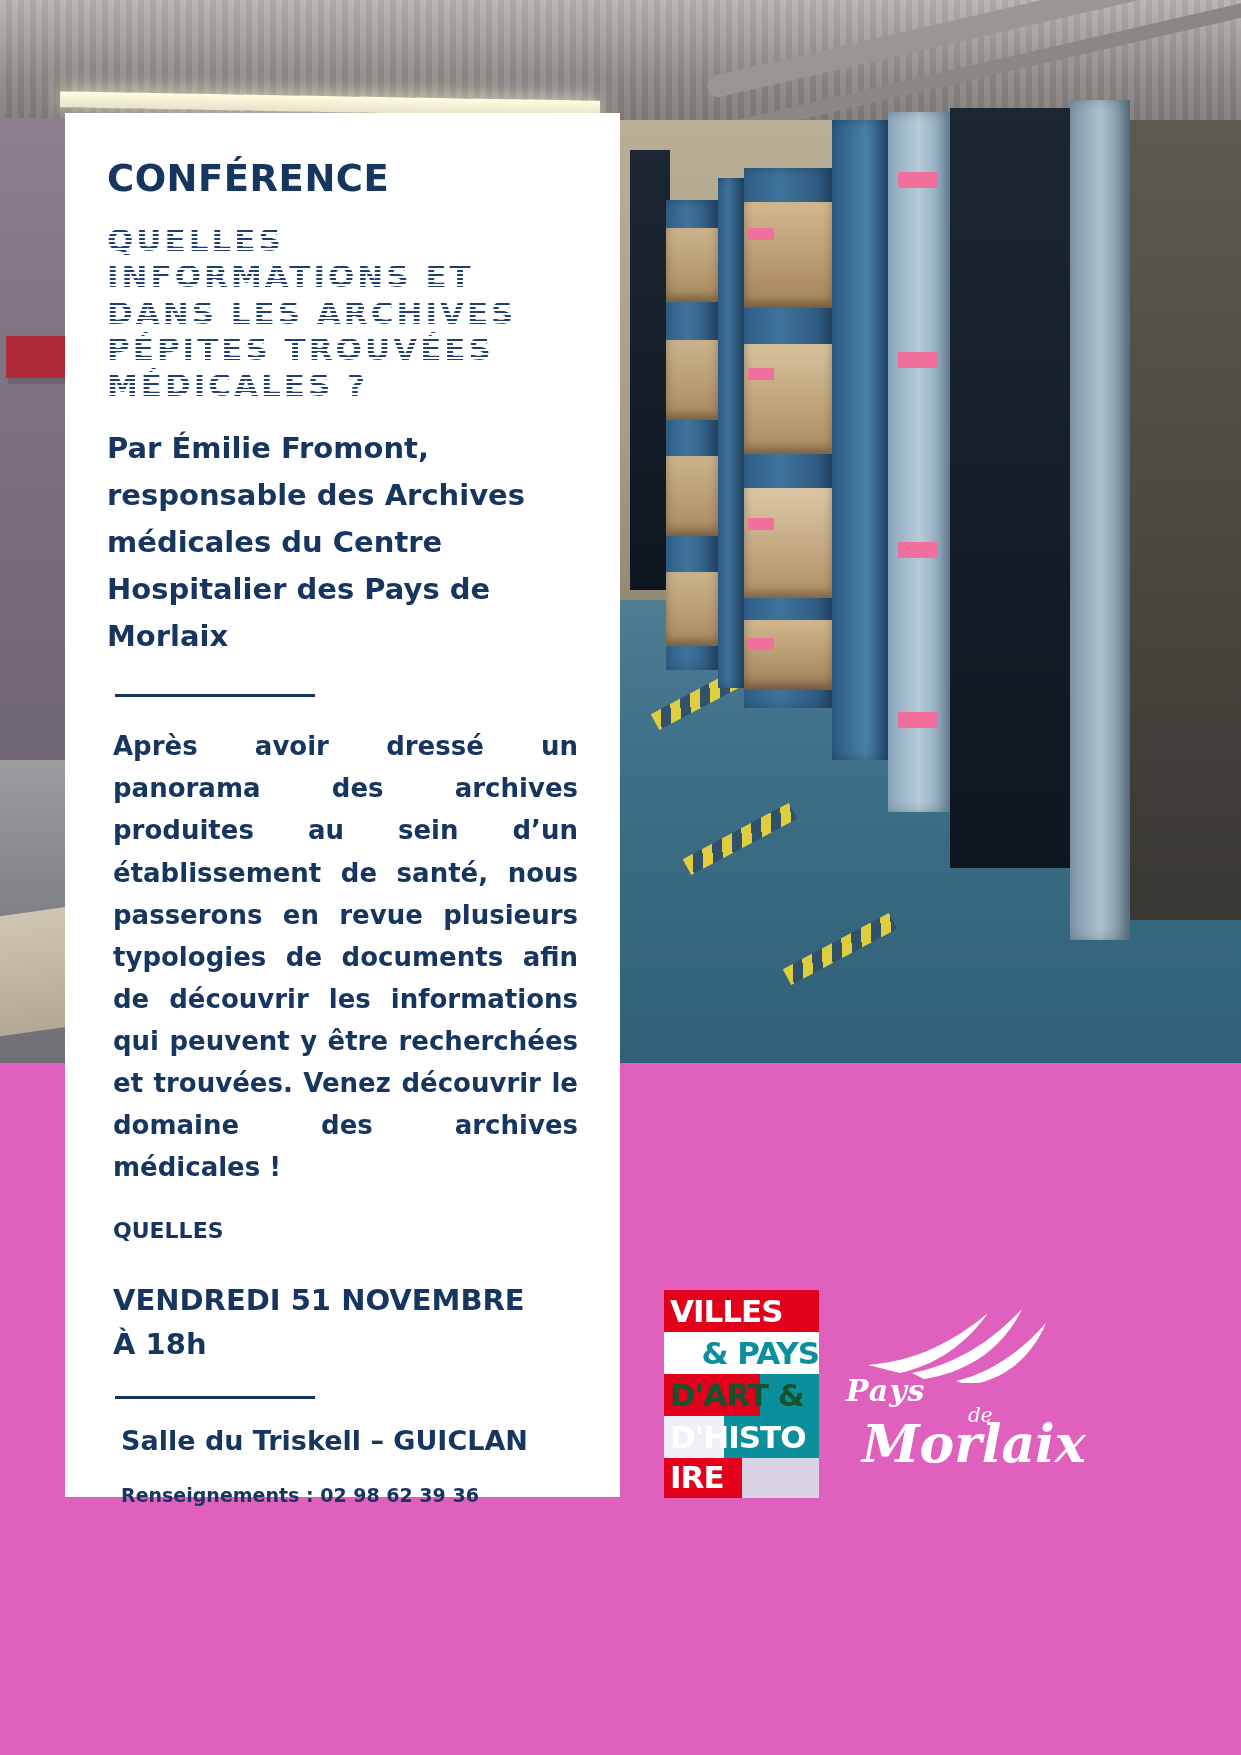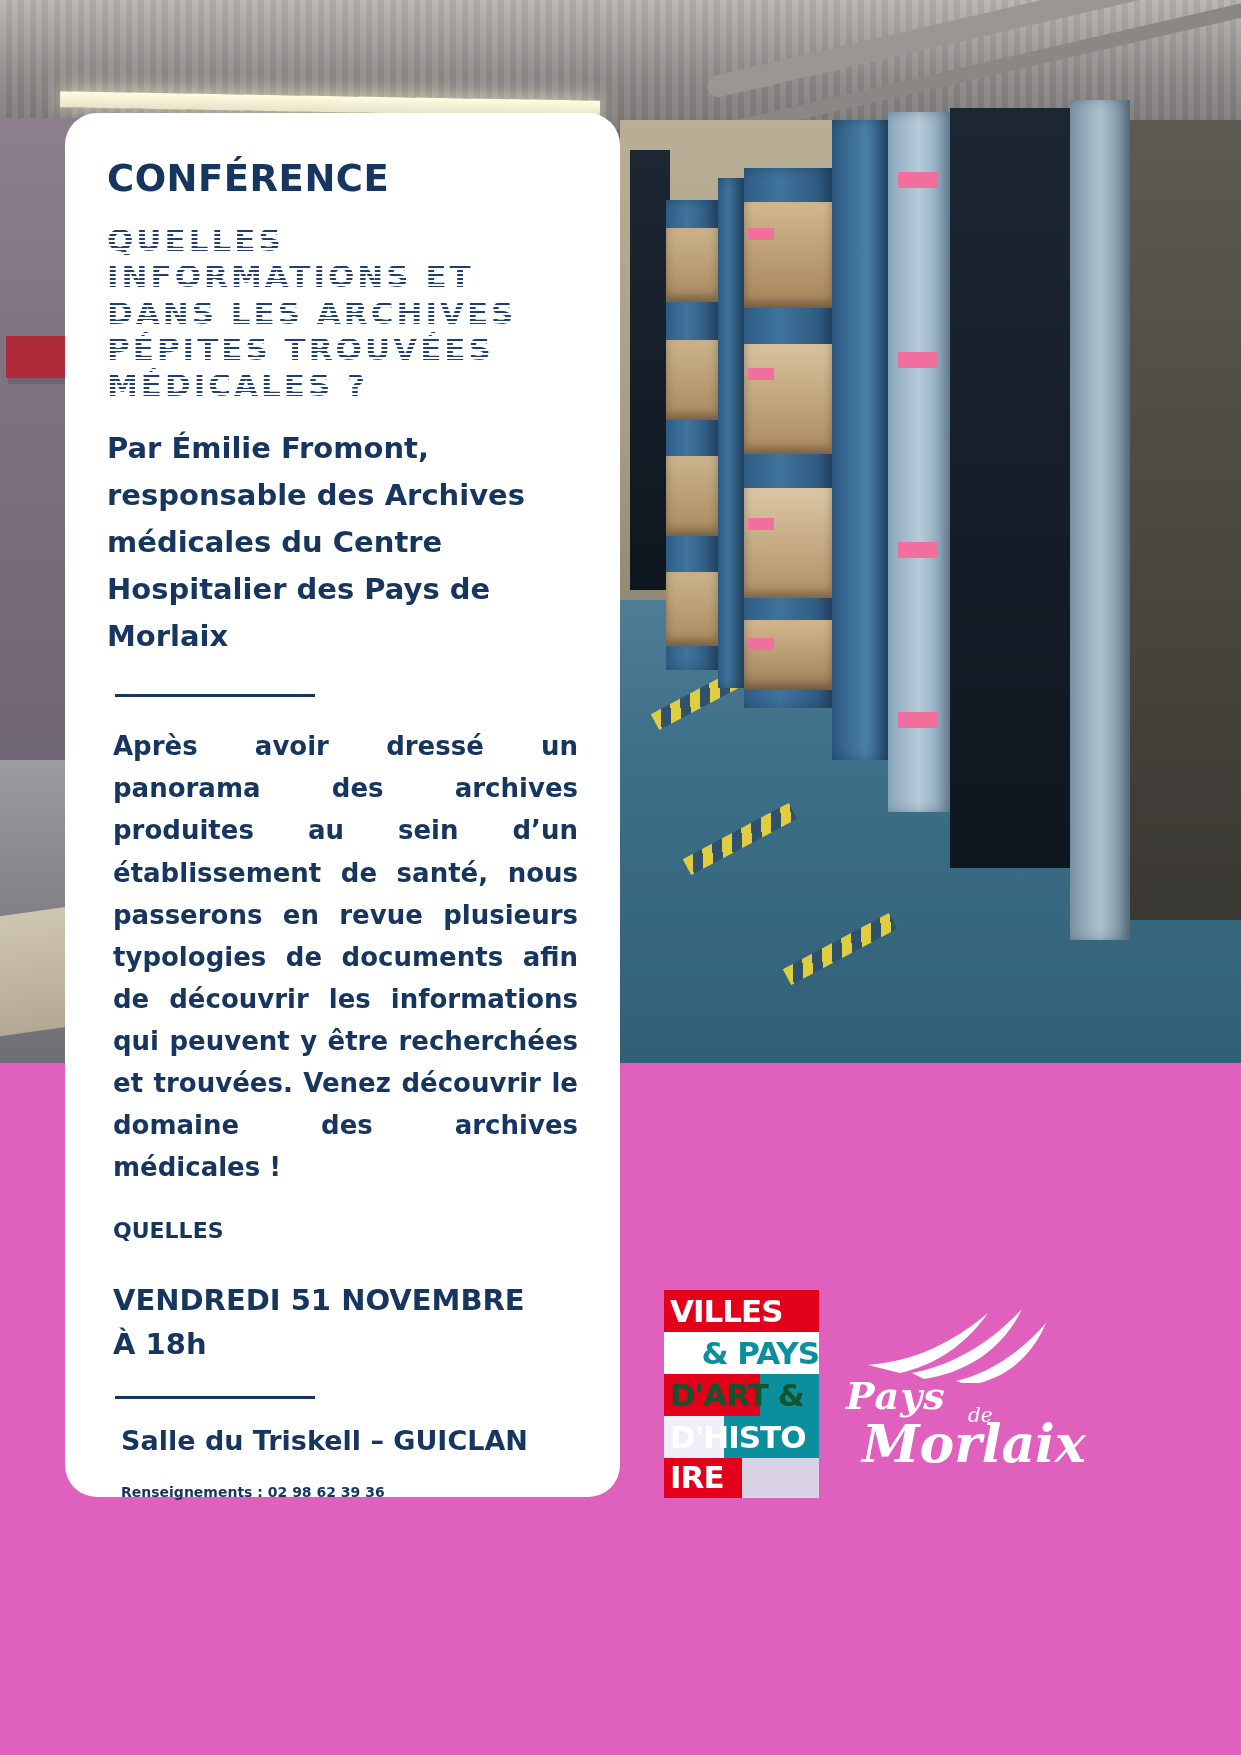--- a/index.html
+++ b/index.html
@@ -123,21 +123,20 @@
   
   .card {
     position: absolute;
     left: 65px;
     top: 113px;
     width: 555px;
     height: 1384px;
     background: #ffffff;
     box-sizing: border-box;
     padding: 44px 42px 0 42px;
-    border-radius: 32px;
   }
   .kicker {
     font-family: "DejaVu Sans", sans-serif;
     font-weight: bold;
     font-size: 37px;
     letter-spacing: 0.5px;
     color: #16355f;
     margin: 0 0 22px 0;
   }
   .stencil-title {
@@ -200,21 +199,21 @@
     background: #16355f;
     margin: 30px 0 26px 8px;
   }
   .venue {
     font-size: 27px;
     font-weight: bold;
     color: #16355f;
     margin: 0 0 28px 14px;
   }
   .info {
-    font-size: 14px;
+    font-size: 19px;
     font-weight: bold;
     color: #16355f;
     margin: 0 0 0 14px;
   }
 
   
   .logo-vpah {
     position: absolute;
     left: 664px;
     top: 1290px;
@@ -245,21 +244,21 @@
     width: 230px;
     height: 190px;
     color: #ffffff;
   }
   .pdm-pays {
     position: absolute;
     left: 6px; top: 78px;
     font-family: "DejaVu Serif", serif;
     font-style: italic;
     font-weight: bold;
-    font-size: 38px;
+    font-size: 30px;
     letter-spacing: 1px;
   }
   .pdm-de {
     position: absolute;
     left: 128px; top: 108px;
     font-family: "DejaVu Serif", serif;
     font-style: italic;
     font-size: 20px;
   }
   .pdm-morlaix {

